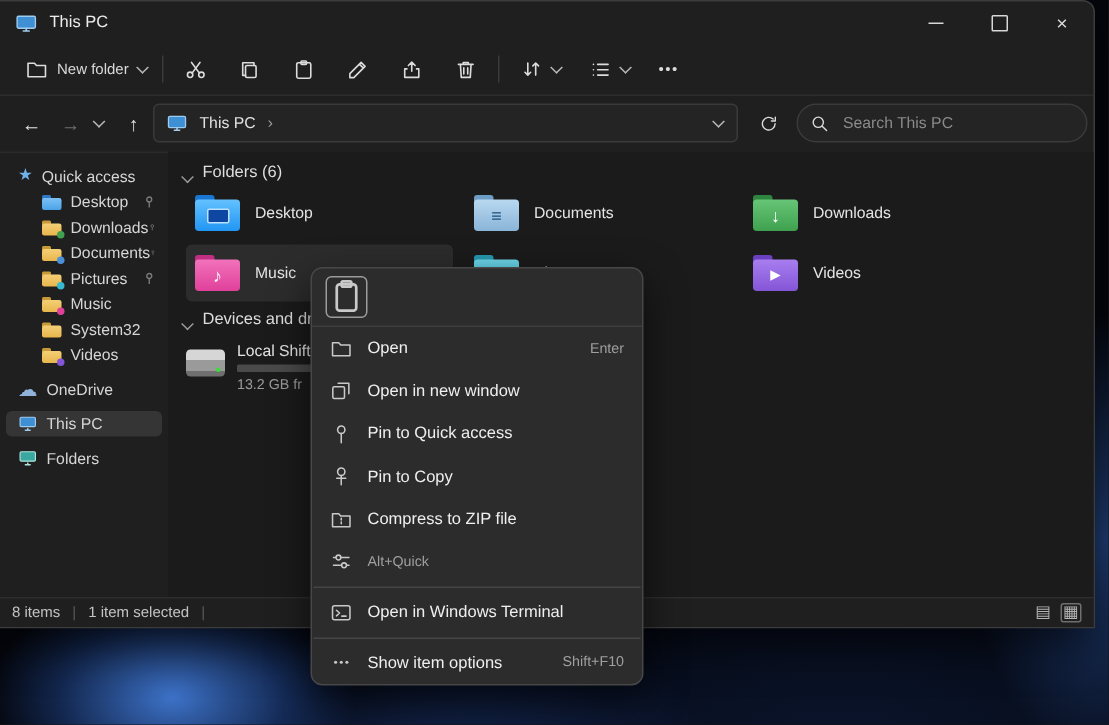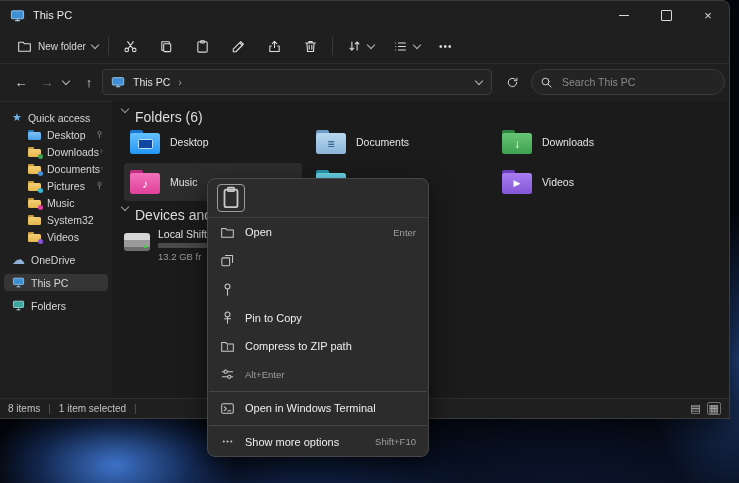--- a/index.html
+++ b/index.html
@@ -76,21 +76,21 @@
   .mfold.blue::before{background:#2c78c4}
   .mfold.blue::after{background:linear-gradient(#7cc0f4,#4aa3e8)}
   .mdot{position:absolute;right:-2px;bottom:-2px;width:5px;height:5px;border-radius:50%;z-index:2}
   .qstar{color:#6fb2e8;font-size:11px;line-height:1}
   .cloud{color:#8fb3d9;font-size:13px;line-height:1}
   .pin{margin-left:auto;margin-right:4px;width:9px;height:9px;opacity:.75}
   .smon{width:13px;height:11px;flex:0 0 auto}
 
   
   .content{position:absolute;left:112px;top:100px;right:0;bottom:19px;background:#1b1b1b}
-  .sect{position:absolute;display:flex;align-items:flex-start;gap:7px;color:#dedede;font-size:14px}
+  .sect{position:absolute;display:flex;align-items:flex-end;gap:7px;color:#dedede;font-size:11px}
   .sect .chev{border-color:#9a9a9a}
   .tile{position:absolute;width:178px;height:38px;display:flex;align-items:center;gap:10px;
     padding:0 6px;border-radius:4px;box-sizing:border-box}
   .tile.sel{background:rgba(255,255,255,.08)}
   .tname{font-size:10.5px;color:#e4e4e4}
   .bigfolder{position:relative;width:30px;height:24px;flex:0 0 auto}
   .bigfolder .tab{position:absolute;left:0;top:0;width:13px;height:6px;border-radius:2px 2px 0 0}
   .bigfolder .fbody{position:absolute;left:0;top:3px;right:0;bottom:0;border-radius:2.5px;
     display:grid;place-items:center;color:#fff}
   .glyph{font-size:12px;line-height:1}
@@ -470,60 +470,62 @@
     <span class="cm-label">Open</span>
     <span class="cm-short">Enter</span>
   </div>
   <div class="cm-item">
     <svg class="mi" viewBox="0 0 16 16">
         <g class="stk2">
           <rect x="2" y="5.2" width="8.3" height="8.3" rx="1"></rect>
           <path d="M5.8 2.6h7.6v7.6"></path>
         </g>
       </svg>
+    <span class="cm-label">Open in new window</span>
     <span class="cm-short"></span>
   </div>
   <div class="cm-item">
     <svg class="mi" viewBox="0 0 16 16">
         <g class="stk2">
           <circle cx="8" cy="4.8" r="2.6"></circle>
           <path d="M8 7.4V14"></path>
         </g>
       </svg>
+    <span class="cm-label">Pin to Quick access</span>
     <span class="cm-short"></span>
   </div>
   <div class="cm-item">
     <svg class="mi" viewBox="0 0 16 16">
         <g class="stk2">
           <circle cx="8" cy="4.8" r="2.6"></circle>
           <path d="M8 7.4V14M4.8 9.4h6.4"></path>
         </g>
       </svg>
     <span class="cm-label">Pin to Copy</span>
     <span class="cm-short"></span>
   </div>
   <div class="cm-item">
     <svg class="mi" viewBox="0 0 16 16">
         <g class="stk2">
           <path d="M1.8 13V3.8h4.4l1.4 1.6h6.6V13z"></path>
           <path d="M8 7v1.2M8 9.6v1.2"></path>
         </g>
       </svg>
-    <span class="cm-label">Compress to ZIP path</span>
+    <span class="cm-label">Compress to ZIP file</span>
     <span class="cm-short"></span>
   </div>
   <div class="cm-item">
     <svg class="mi" viewBox="0 0 16 16">
         <g class="stk2">
           <path d="M2.5 5h11M2.5 10.5h11"></path>
           <circle cx="6" cy="5" r="1.7" fill="#2c2c2c"></circle>
           <circle cx="10" cy="10.5" r="1.7" fill="#2c2c2c"></circle>
         </g>
       </svg>
-    <span class="cm-short">Alt+Enter</span>
+    <span class="cm-short">Alt+Quick</span>
   </div>
   <div class="cm-sep"></div>
   <div class="cm-item">
     <svg class="mi" viewBox="0 0 16 16">
         <g class="stk2">
           <rect x="1.8" y="3" width="12.4" height="10" rx="1.4"></rect>
           <path d="M4.6 6.2l2.2 2-2.2 2M8.4 10.4h3"></path>
         </g>
       </svg>
     <span class="cm-label">Open in Windows Terminal</span>
@@ -531,16 +533,16 @@
   </div>
   <div class="cm-sep"></div>
   <div class="cm-item">
     <svg class="mi" viewBox="0 0 16 16">
         <g fill="#c9c9c9">
           <circle cx="4" cy="8" r="1.1"></circle>
           <circle cx="8" cy="8" r="1.1"></circle>
           <circle cx="12" cy="8" r="1.1"></circle>
         </g>
       </svg>
-    <span class="cm-label">Show more options</span>
+    <span class="cm-label">Show item options</span>
     <span class="cm-short">Shift+F10</span>
   </div>
 </div>
 
 </body></html>

